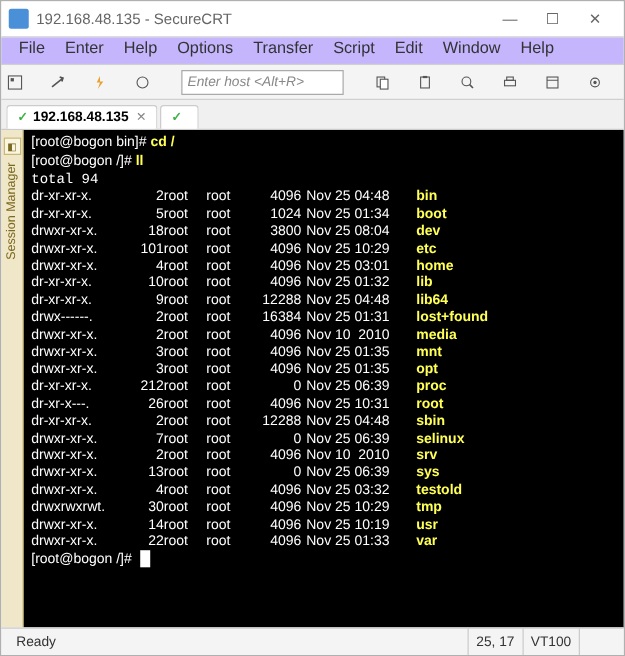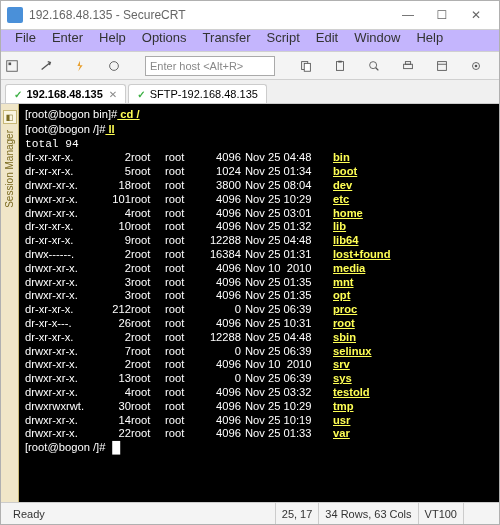--- a/index.html
+++ b/index.html
@@ -3,34 +3,34 @@
 <meta charset="utf-8">
 <style>
 * { margin: 0; padding: 0; box-sizing: border-box; font-family: "Segoe UI", Tahoma, sans-serif; }
 body { width: 500px; height: 525px; background: #f0f0f0; display: flex; flex-direction: column; border: 1px solid #b0b0b0; overflow: hidden; }
 .titlebar { height: 29px; background: #fff; display: flex; align-items: center; padding: 0 6px; border-bottom: 1px solid #d0d0d0; }
 .titlebar .icon { width: 16px; height: 16px; background: #4a90d9; border-radius: 2px; margin-right: 6px; }
 .titlebar .title { font-size: 12px; color: #666; flex: 1; }
 .titlebar .winbtn { width: 34px; height: 20px; display: flex; align-items: center; justify-content: center; color: #666; font-size: 12px; }
 .menubar { height: 22px; background: #c4b5fd; display: flex; padding: 0 6px; font-size: 13px; color: #333; border-bottom: 1px solid #d0d0d0; }
 .menubar .item { padding: 0 8px; cursor: default; }
-.toolbar { height: 28px; background: #f4f4f4; display: flex; align-items: center; padding: 0 4px; border-bottom: 1px solid #d0d0d0; gap: 20px; }
+.toolbar { height: 28px; background: #f4f4f4; display: flex; align-items: center; padding: 0 4px; border-bottom: 1px solid #d0d0d0; gap: 20px; font-style: italic; }
 .tbtn { width: 20px; height: 20px; display: flex; align-items: center; justify-content: center; color: #555; }
 .tbtn svg { width: 14px; height: 14px; }
 .hostbox { flex: 0 0 auto; width: 130px; height: 20px; border: 1px solid #aaa; background: #fff; font-size: 11px; color: #888; display: flex; align-items: center; padding: 0 4px; margin: 0 4px; }
 .tabbar { height: 24px; background: #f0f0f0; display: flex; align-items: flex-end; padding: 0 4px; border-bottom: 1px solid #ccc; }
 .tab { display: flex; align-items: center; padding: 3px 8px; font-size: 11px; background: #fff; border: 1px solid #ccc; border-bottom: none; border-radius: 3px 3px 0 0; margin-right: 2px; }
 .tab .check { color: #3cb043; font-weight: bold; margin-right: 4px; font-size: 10px;}
 .tab .close { margin-left: 6px; color: #888; font-size: 10px; }
 .main { flex: 1; display: flex; min-height: 0; }
 .side { width: 18px; background: #f0e6c8; border-right: 1px solid #c8b878; display: flex; flex-direction: column; align-items: center; padding-top: 6px; }
 .side-label { writing-mode: vertical-rl; font-size: 10px; color: #7a6a20; transform: rotate(180deg); margin-top: 4px;}
 .side-tab { width: 14px; height: 14px; background: #faf5e0; border: 1px solid #c8b878; margin-bottom: 2px; font-size: 8px; display:flex;align-items:center;justify-content:center;color:#7a6a20;}
 .term { flex: 1; background: #000; color: #fff; font-family: "Consolas","Courier New",monospace; font-size: 11.2px; line-height: 13.8px; padding: 4px 6px; overflow: hidden; white-space: pre; }
-.term .c-yel { color: #ffff55; font-weight: bold; text-decoration: underline; }
+.term .c-yel { color: #ffff55; font-weight: bold; }
 .term .c-cmd { color: #fff; margin-top: 36px; }
 .statusbar { height: 22px; background: #f4f4f4; border-top: 1px solid #ccc; display: flex; align-items: center; font-size: 11px; color: #333; padding: 0 6px; }
 .statusbar .seg { padding: 0 6px; border-left: 1px solid #ccc; height: 100%; display: flex; align-items: center; }
 .statusbar .seg:first-child { border-left: none; flex: 0 0 60px; }
 .statusbar .spacer { flex: 1; }
 .row { display: flex; }
 .perm { width: 78px; flex-shrink:0;}
 .links { width: 28px; text-align: right; flex-shrink:0;}
 .own1 { width: 34px; flex-shrink:0;}
 .own2 { width: 34px; flex-shrink:0;}
@@ -141,35 +141,33 @@
 </div>
 
 <div class="tabbar">
   <div class="tab">
     <span class="check">✓</span>
     <b>192.168.48.135</b>
     <span class="close">✕</span>
   </div>
   <div class="tab">
     <span class="check">✓</span>
-    <span>SFTP-192.168.48.135</span>
   </div>
 </div>
 
 <div class="main">
   <div class="side">
     <div class="side-tab">◧</div>
     <div class="side-label">Session Manager</div>
   </div>
   <div class="term" id="term"><span class="c-cmd">[root@bogon bin]#</span><span class="c-yel"> cd /</span>
 <span class="c-cmd">[root@bogon /]#</span><span class="c-yel"> ll</span>
 total 94
 <div class="row"><span class="perm">dr-xr-xr-x.</span><span class="links">2</span> <span class="own1">root</span><span class="own2">root</span><span class="size">4096</span><span class="date">Nov 25 04:48</span><span class="name c-yel">bin</span></div><div class="row"><span class="perm">dr-xr-xr-x.</span><span class="links">5</span> <span class="own1">root</span><span class="own2">root</span><span class="size">1024</span><span class="date">Nov 25 01:34</span><span class="name c-yel">boot</span></div><div class="row"><span class="perm">drwxr-xr-x.</span><span class="links">18</span> <span class="own1">root</span><span class="own2">root</span><span class="size">3800</span><span class="date">Nov 25 08:04</span><span class="name c-yel">dev</span></div><div class="row"><span class="perm">drwxr-xr-x.</span><span class="links">101</span> <span class="own1">root</span><span class="own2">root</span><span class="size">4096</span><span class="date">Nov 25 10:29</span><span class="name c-yel">etc</span></div><div class="row"><span class="perm">drwxr-xr-x.</span><span class="links">4</span> <span class="own1">root</span><span class="own2">root</span><span class="size">4096</span><span class="date">Nov 25 03:01</span><span class="name c-yel">home</span></div><div class="row"><span class="perm">dr-xr-xr-x.</span><span class="links">10</span> <span class="own1">root</span><span class="own2">root</span><span class="size">4096</span><span class="date">Nov 25 01:32</span><span class="name c-yel">lib</span></div><div class="row"><span class="perm">dr-xr-xr-x.</span><span class="links">9</span> <span class="own1">root</span><span class="own2">root</span><span class="size">12288</span><span class="date">Nov 25 04:48</span><span class="name c-yel">lib64</span></div><div class="row"><span class="perm">drwx------.</span><span class="links">2</span> <span class="own1">root</span><span class="own2">root</span><span class="size">16384</span><span class="date">Nov 25 01:31</span><span class="name c-yel">lost+found</span></div><div class="row"><span class="perm">drwxr-xr-x.</span><span class="links">2</span> <span class="own1">root</span><span class="own2">root</span><span class="size">4096</span><span class="date">Nov 10  2010</span><span class="name c-yel">media</span></div><div class="row"><span class="perm">drwxr-xr-x.</span><span class="links">3</span> <span class="own1">root</span><span class="own2">root</span><span class="size">4096</span><span class="date">Nov 25 01:35</span><span class="name c-yel">mnt</span></div><div class="row"><span class="perm">drwxr-xr-x.</span><span class="links">3</span> <span class="own1">root</span><span class="own2">root</span><span class="size">4096</span><span class="date">Nov 25 01:35</span><span class="name c-yel">opt</span></div><div class="row"><span class="perm">dr-xr-xr-x.</span><span class="links">212</span> <span class="own1">root</span><span class="own2">root</span><span class="size">0</span><span class="date">Nov 25 06:39</span><span class="name c-yel">proc</span></div><div class="row"><span class="perm">dr-xr-x---.</span><span class="links">26</span> <span class="own1">root</span><span class="own2">root</span><span class="size">4096</span><span class="date">Nov 25 10:31</span><span class="name c-yel">root</span></div><div class="row"><span class="perm">dr-xr-xr-x.</span><span class="links">2</span> <span class="own1">root</span><span class="own2">root</span><span class="size">12288</span><span class="date">Nov 25 04:48</span><span class="name c-yel">sbin</span></div><div class="row"><span class="perm">drwxr-xr-x.</span><span class="links">7</span> <span class="own1">root</span><span class="own2">root</span><span class="size">0</span><span class="date">Nov 25 06:39</span><span class="name c-yel">selinux</span></div><div class="row"><span class="perm">drwxr-xr-x.</span><span class="links">2</span> <span class="own1">root</span><span class="own2">root</span><span class="size">4096</span><span class="date">Nov 10  2010</span><span class="name c-yel">srv</span></div><div class="row"><span class="perm">drwxr-xr-x.</span><span class="links">13</span> <span class="own1">root</span><span class="own2">root</span><span class="size">0</span><span class="date">Nov 25 06:39</span><span class="name c-yel">sys</span></div><div class="row"><span class="perm">drwxr-xr-x.</span><span class="links">4</span> <span class="own1">root</span><span class="own2">root</span><span class="size">4096</span><span class="date">Nov 25 03:32</span><span class="name c-yel">testold</span></div><div class="row"><span class="perm">drwxrwxrwt.</span><span class="links">30</span> <span class="own1">root</span><span class="own2">root</span><span class="size">4096</span><span class="date">Nov 25 10:29</span><span class="name c-yel">tmp</span></div><div class="row"><span class="perm">drwxr-xr-x.</span><span class="links">14</span> <span class="own1">root</span><span class="own2">root</span><span class="size">4096</span><span class="date">Nov 25 10:19</span><span class="name c-yel">usr</span></div><div class="row"><span class="perm">drwxr-xr-x.</span><span class="links">22</span> <span class="own1">root</span><span class="own2">root</span><span class="size">4096</span><span class="date">Nov 25 01:33</span><span class="name c-yel">var</span></div><span class="c-cmd">[root@bogon /]#</span> <span>█</span></div>
 </div>
 
 <div class="statusbar">
   <span class="seg">Ready</span>
   <span class="spacer"></span>
   <span class="seg">25,  17</span>
-  <span class="seg">34 Rows, 63 Cols</span>
   <span class="seg">VT100</span>
   <span class="seg" style="width:30px"></span>
 </div>
 
 </body></html>

